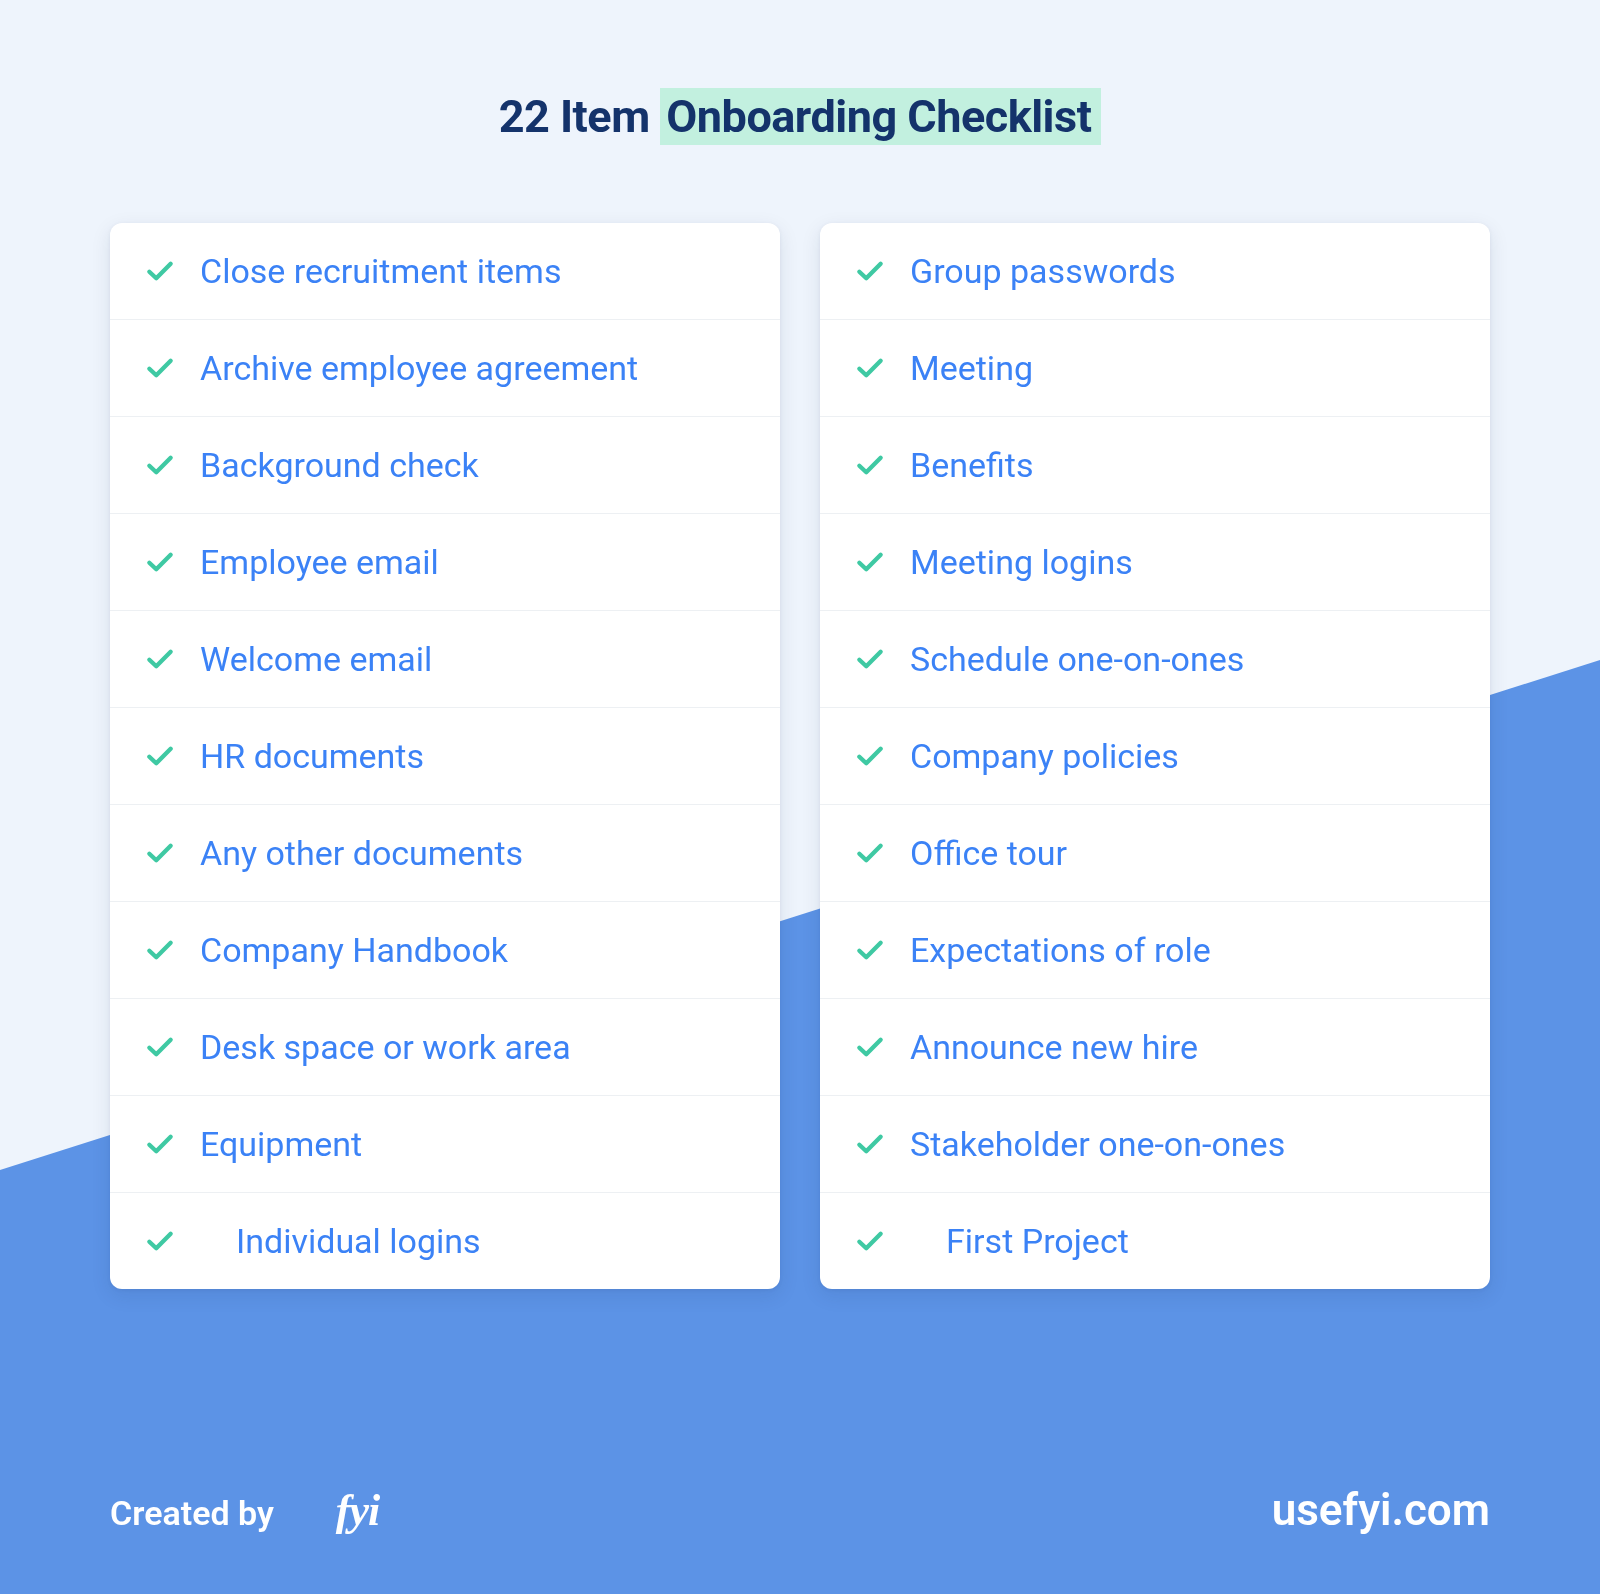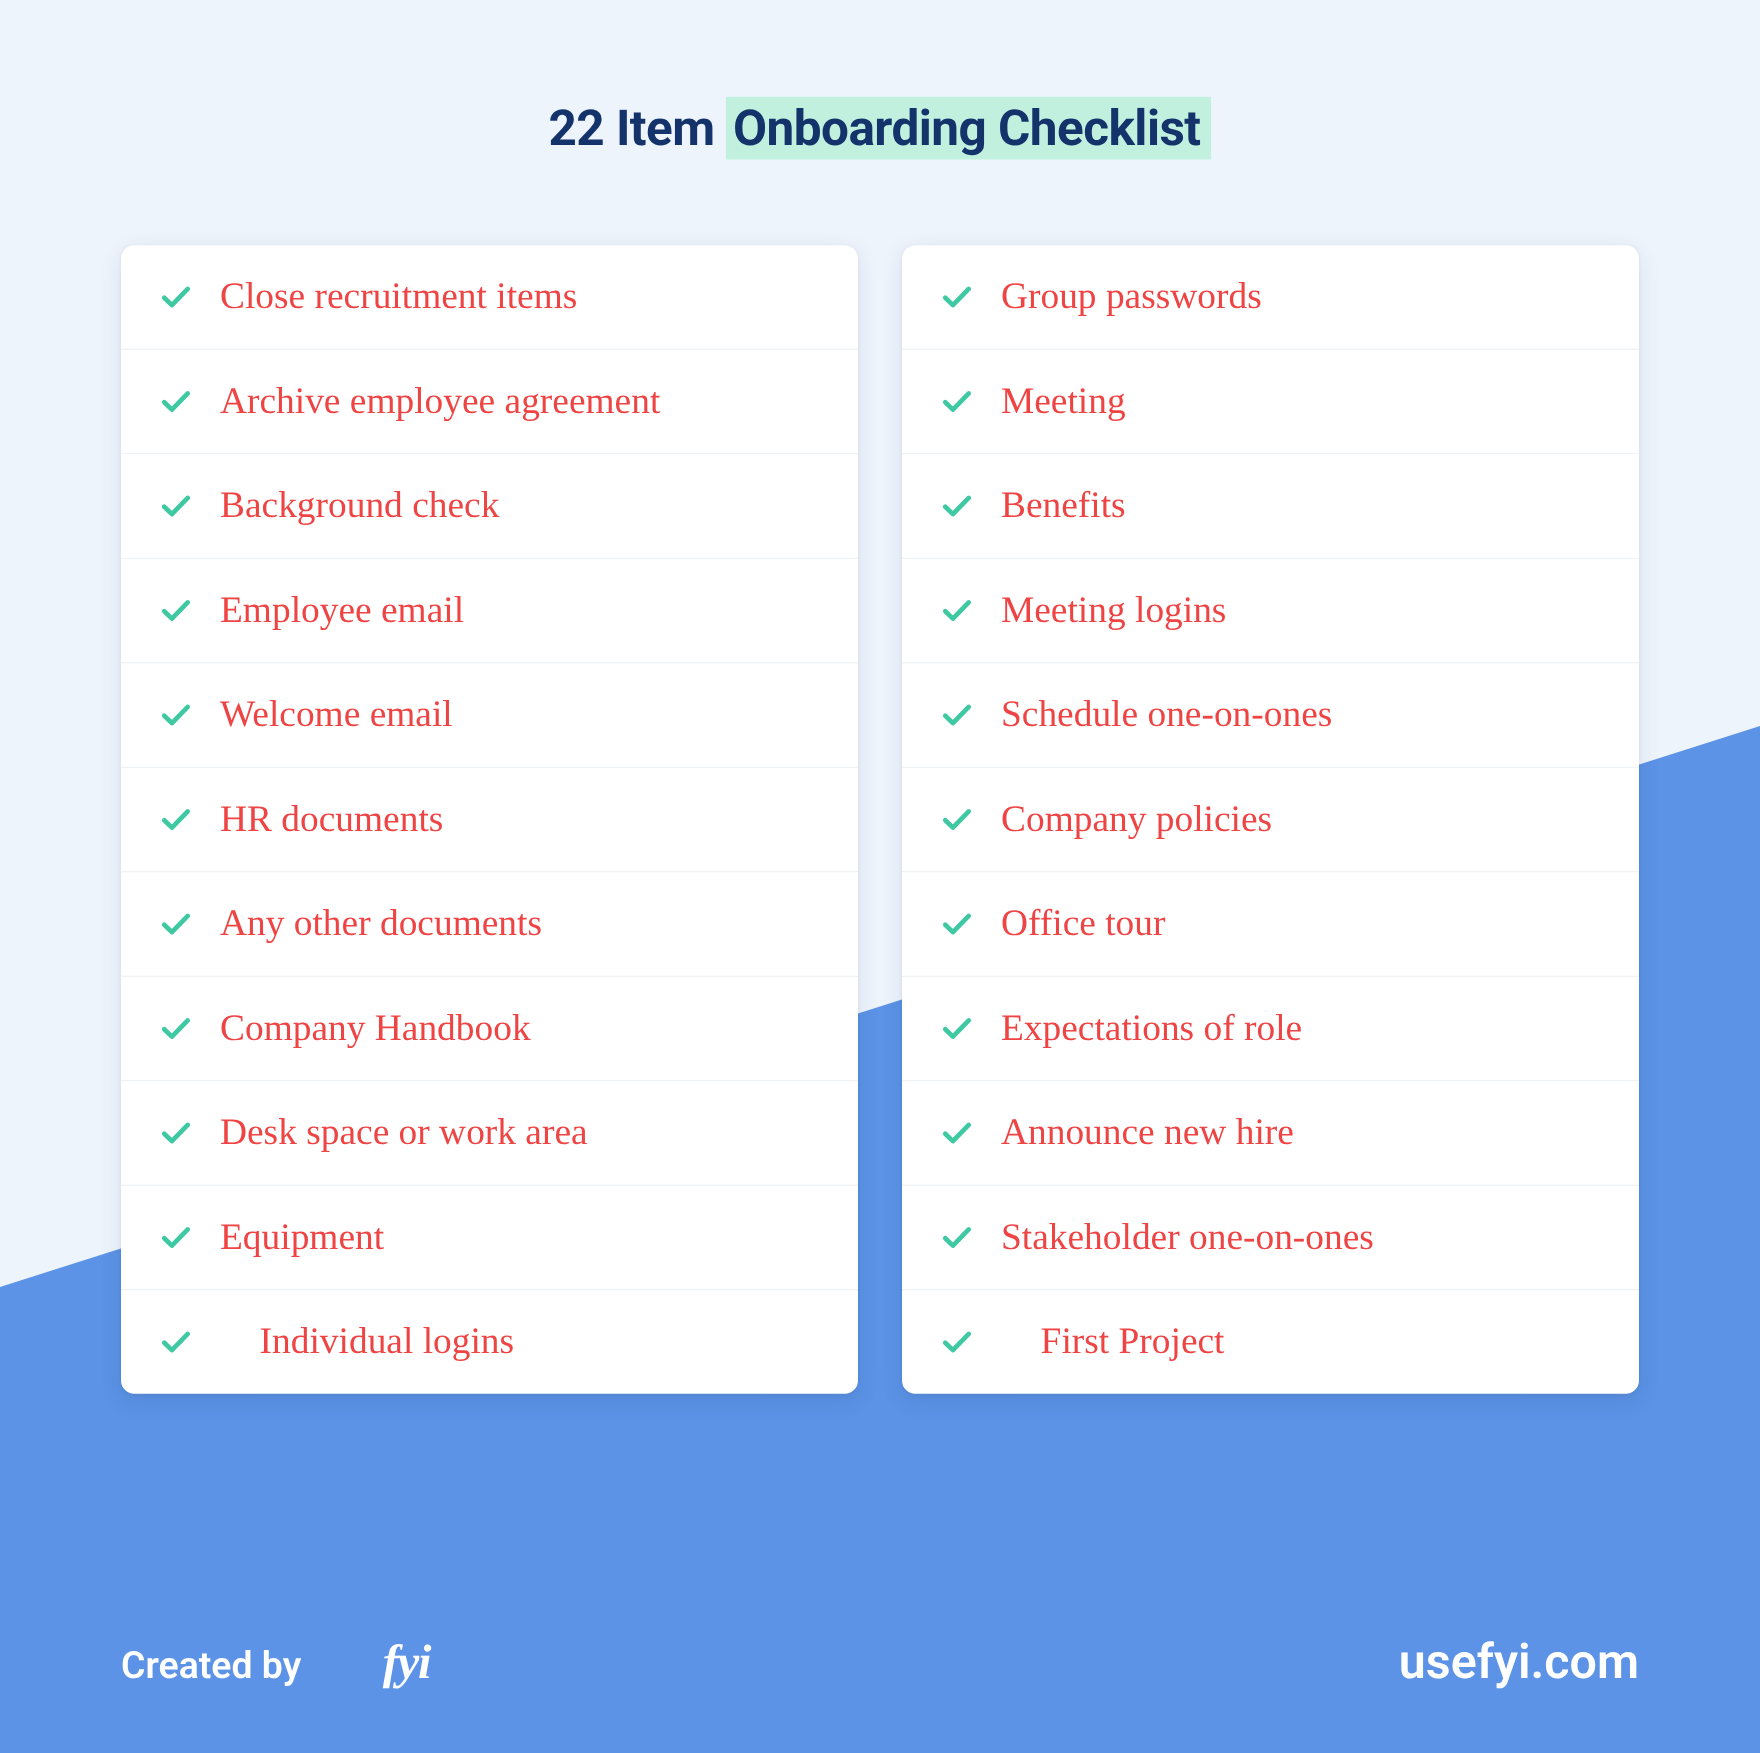--- a/index.html
+++ b/index.html
@@ -58,40 +58,39 @@
     width: 36px;
     height: 36px;
     margin-right: 22px;
     display: flex;
     align-items: center;
     justify-content: center;
   }
   .check svg { width: 32px; height: 32px; }
   .row-label {
     font-size: 34px;
-    color: #ef4444;
+    color: #3b82f6;
     font-weight: 400;
-    font-family: Liberation Serif, serif;
   }
   .footer {
     position: absolute;
     bottom: 0;
     left: 0;
     right: 0;
     z-index: 2;
     display: flex;
     justify-content: space-between;
     align-items: center;
     padding: 48px 110px 58px 110px;
     color: #ffffff;
   }
   .footer-left {
     display: flex;
     align-items: baseline;
-    gap: 26px;
+    gap: 14px;
     font-size: 34px;
     font-weight: 600;
   }
   .logo {
     font-family: Georgia, "Times New Roman", serif;
     font-style: italic;
     font-size: 44px;
     font-weight: 600;
     letter-spacing: -1px;
     margin-left: 48px;

